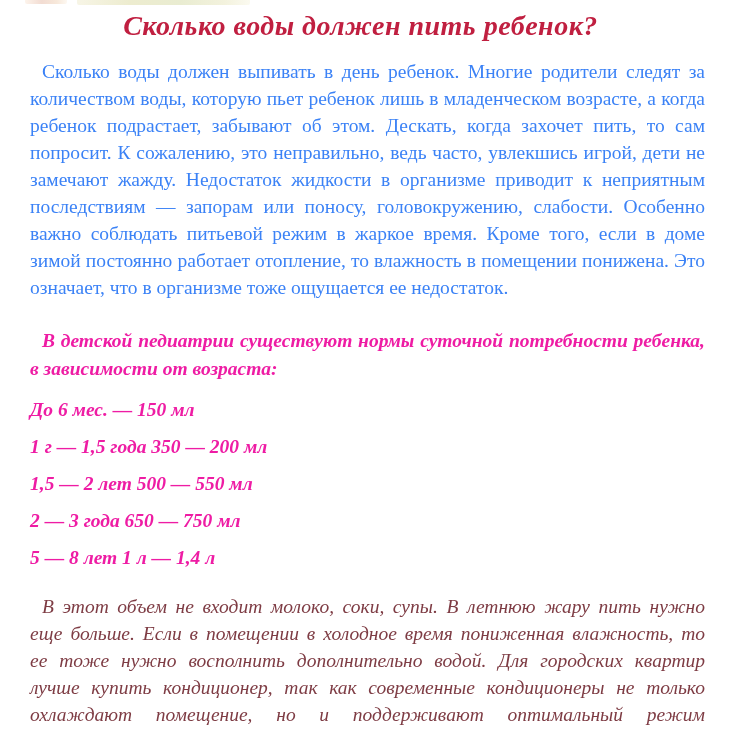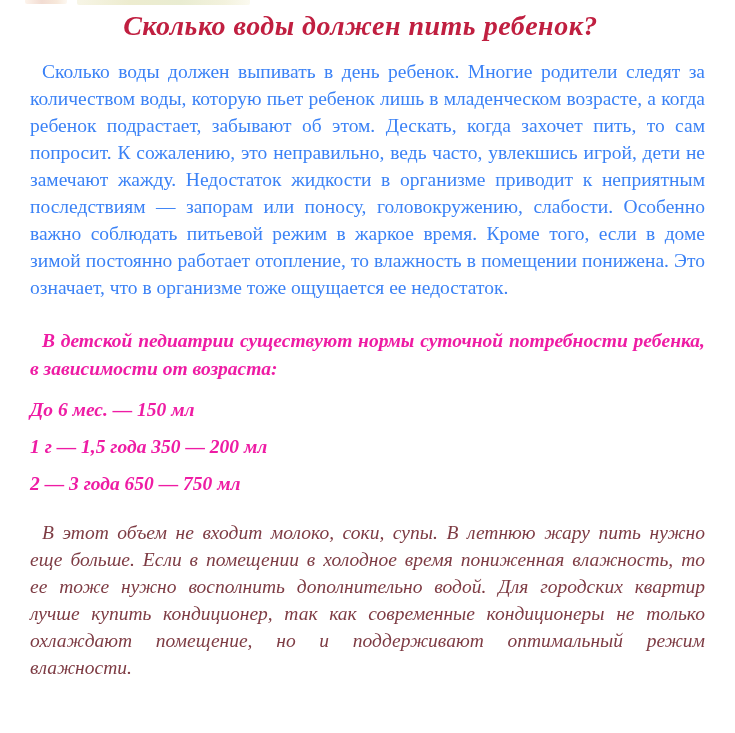--- a/index.html
+++ b/index.html
@@ -94,18 +94,20 @@
 
   <h1 class="title">Сколько воды должен пить ребенок?</h1>
 
   <p class="intro">Сколько воды должен выпивать в день ребенок. Многие родители следят за количеством воды, которую пьет ребенок лишь в младенческом возрасте, а когда ребенок подрастает, забывают об этом. Дескать, когда захочет пить, то сам попросит. К сожалению, это неправильно, ведь часто, увлекшись игрой, дети не замечают жажду. Недостаток жидкости в организме приводит к неприятным последствиям — запорам или поносу, головокружению, слабости.  Особенно важно соблюдать питьевой режим в жаркое время. Кроме того, если в доме зимой постоянно работает отопление, то влажность в помещении понижена. Это означает, что в организме тоже ощущается ее недостаток.</p>
 
   <p class="norms-heading">В детской педиатрии существуют нормы суточной потребности ребенка, в зависимости от возраста:</p>
 
   <div class="norms-list">
     <div class="norms-item">До 6 мес. — 150 мл</div>
     <div class="norms-item">1 г — 1,5 года 350 — 200 мл</div>
+    <div class="norms-item">1,5 — 2 лет 500 — 550 мл</div>
     <div class="norms-item">2 — 3 года 650 — 750 мл</div>
+    <div class="norms-item">5 — 8 лет 1 л — 1,4 л</div>
   </div>
 
   <p class="outro">В этот объем не входит молоко, соки, супы. В летнюю жару пить нужно еще больше. Если в помещении в холодное время пониженная влажность, то ее тоже нужно восполнить дополнительно водой.  Для  городских квартир  лучше купить кондиционер, так как современные кондиционеры не только охлаждают помещение, но и поддерживают оптимальный режим влажности.</p>
 
 </div>
 
 </body></html>

